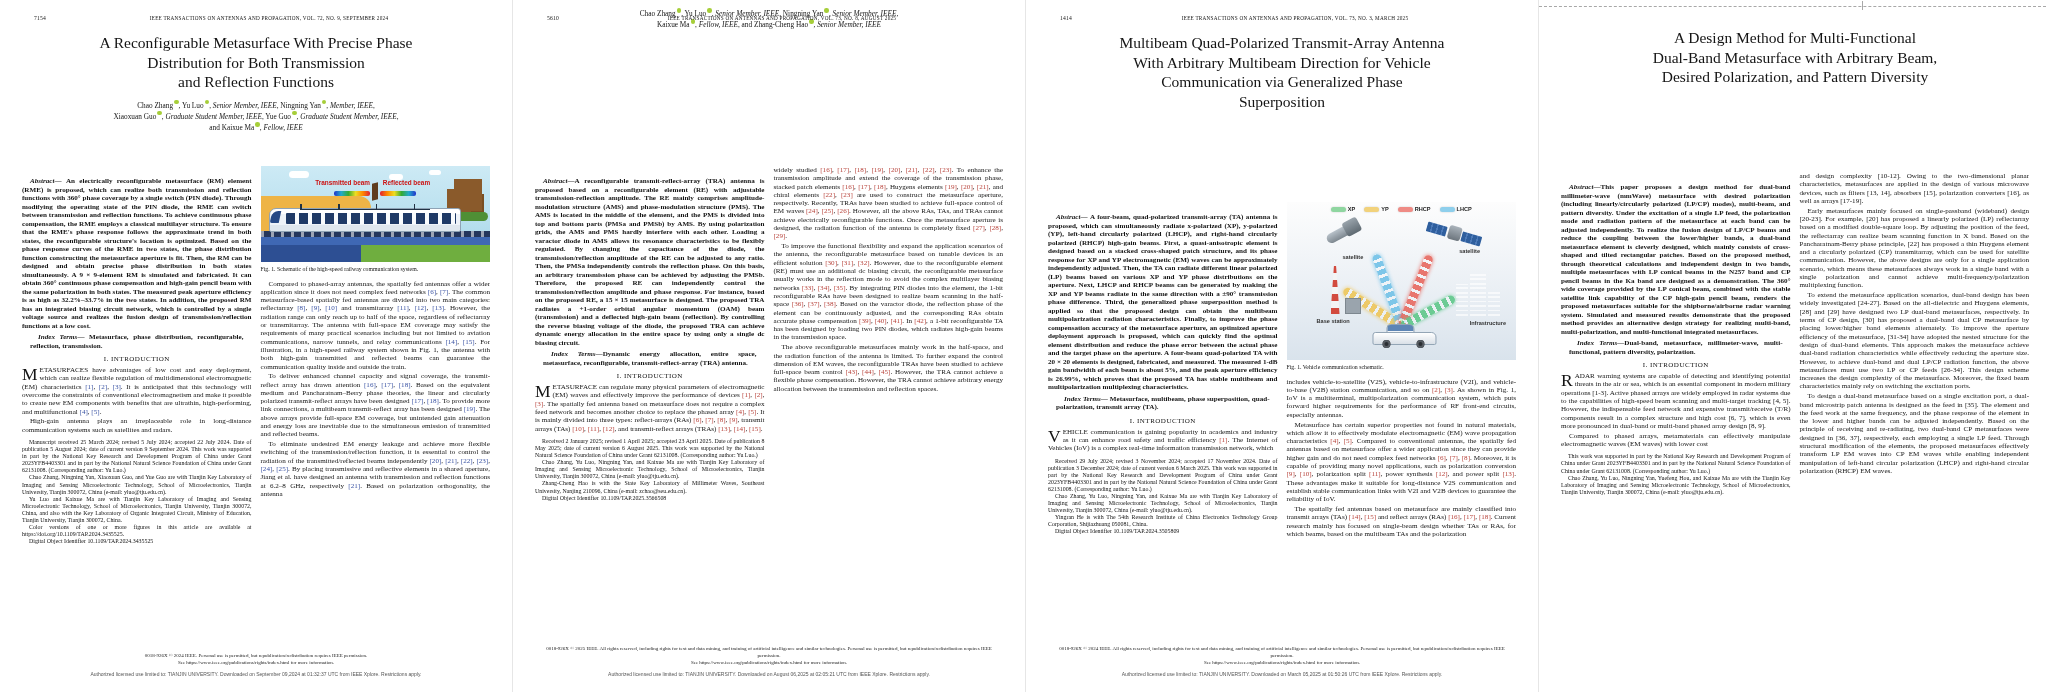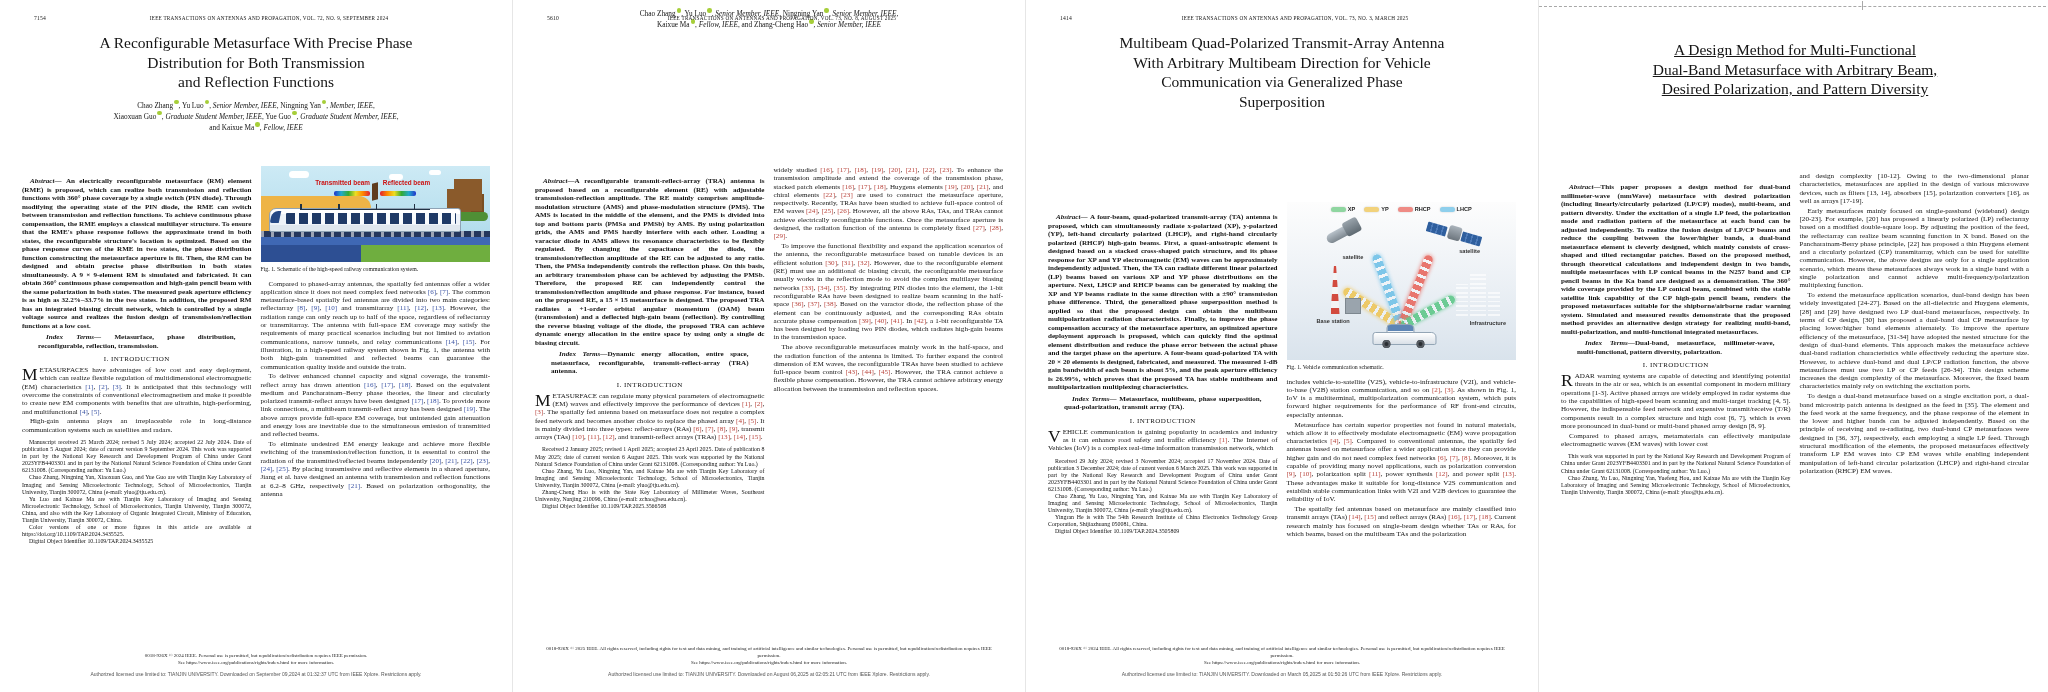--- a/index.html
+++ b/index.html
@@ -13,21 +13,21 @@
   .authors{margin:8px auto 0;text-align:center;font-size:7.3px;line-height:1.55;width:470px;white-space:pre-line;}
   .authors i{font-style:italic;}
   .orcid{display:inline-block;width:4.5px;height:4.5px;border-radius:50%;background:#a6ce39;vertical-align:super;margin-left:1px;}
   .cols{position:absolute;left:22px;right:22px;bottom:46px;display:flex;gap:9px;overflow:hidden;}
   .t176{top:166px}.t164{top:166px}.t200{top:202px}.t170{top:172px}
   .col{width:50%;font-size:7.1px;line-height:1.17;text-align:justify;}
   .p{margin:0 0 1.5px;text-indent:8px;}
   .nofirst{text-indent:0;}
   .abstract{font-weight:bold;margin:11px 0 3px;text-indent:8px;line-height:1.2;}
   .abstract i,.idx i{font-style:italic;}
-  .idx{font-weight:bold;margin:3px 16px 5px;text-indent:8px;line-height:1.2;}
+  .idx{font-weight:bold;margin:3px 8px 5px;text-indent:8px;line-height:1.2;}
   .sec{text-align:center;font-size:7px;letter-spacing:.5px;margin:4px 0 3px;}
   .dc{float:left;font-size:17.5px;line-height:14px;padding:1px 2px 0 0;}
   .ref{color:var(--ref,#14141(4));}
   .page .ref{color:var(--ref);}
   .fn{font-size:5.9px;line-height:1.2;margin-top:5px;}
   .fn p{margin:0;text-indent:7px;}
   .footer{position:absolute;left:28px;right:28px;bottom:14px;text-align:center;font-size:5px;line-height:1.4;color:#222;}
   .authz{margin-top:5px;font-family:"Liberation Sans","DejaVu Sans",sans-serif;color:#555;font-size:5px;}
   
   .figwrap{margin-bottom:4px;}
@@ -260,21 +260,21 @@
     </div>
     <div class="footer">
       <div>0018-926X © 2024 IEEE. All rights reserved, including rights for text and data mining, and training of artificial intelligence and similar technologies. Personal use is permitted, but republication/redistribution requires IEEE permission.</div>
       <div>See https://www.ieee.org/publications/rights/index.html for more information.</div>
       <div class="authz">Authorized licensed use limited to: TIANJIN UNIVERSITY. Downloaded on March 05,2025 at 01:50:26 UTC from IEEE Xplore.  Restrictions apply.</div>
     </div>
   </div>
 
   <div class="page page4">
     <div class="tick"></div>
-    <h1 class="title" style="margin-top:40px;text-decoration:underline;">A Design Method for Multi-Functional
+    <h1 class="title" style="margin-top:28px;">A Design Method for Multi-Functional
 Dual-Band Metasurface with Arbitrary Beam,
 Desired Polarization, and Pattern Diversity</h1>
     <div class="cols t170">
       <div class="col">
         <p class="abstract refs"><i>Abstract—</i><span>This paper proposes a design method for dual-band millimeter-wave (mmWave) metasurface with desired polarization (including linearly/circularly polarized (LP/CP) modes), multi-beam, and pattern diversity. Under the excitation of a single LP feed, the polarization mode and radiation pattern of the metasurface at each band can be adjusted independently. To realize the fusion design of LP/CP beams and reduce the coupling between the lower/higher bands, a dual-band metasurface element is cleverly designed, which mainly consists of cross-shaped and tilted rectangular patches. Based on the proposed method, through theoretical calculations and independent design in two bands, multiple metasurfaces with LP conical beams in the N257 band and CP pencil beams in the Ka band are designed as a demonstration. The 360° wide coverage provided by the LP conical beam, combined with the stable satellite link capability of the CP high-gain pencil beam, renders the proposed metasurfaces suitable for the shipborne/airborne radar warning system. Simulated and measured results demonstrate that the proposed method provides an alternative design strategy for realizing multi-band, multi-polarization, and multi-functional integrated metasurfaces.</span></p>
         <p class="idx refs"><i>Index Terms—</i><span>Dual-band, metasurface, millimeter-wave, multi-functional, pattern diversity, polarization.</span></p>
         <div class="sec">I. INTRODUCTION</div>
         <p class="p refs nofirst"><span class="dc">R</span>ADAR warning systems are capable of detecting and identifying potential threats in the air or sea, which is an essential component in modern military operations <span class="ref">[1-3]</span>. Active phased arrays are widely employed in radar systems due to the capabilities of high-speed beam scanning and multi-target tracking <span class="ref">[4, 5]</span>. However, the indispensable feed network and expensive transmit/receive (T/R) components result in a complex structure and high cost <span class="ref">[6, 7]</span>, which is even more pronounced in dual-band or multi-band phased array design <span class="ref">[8, 9]</span>.</p>
         <p class="p refs">Compared to phased arrays, metamaterials can effectively manipulate electromagnetic waves (EM waves) with lower cost</p>
         <div class="fn">

